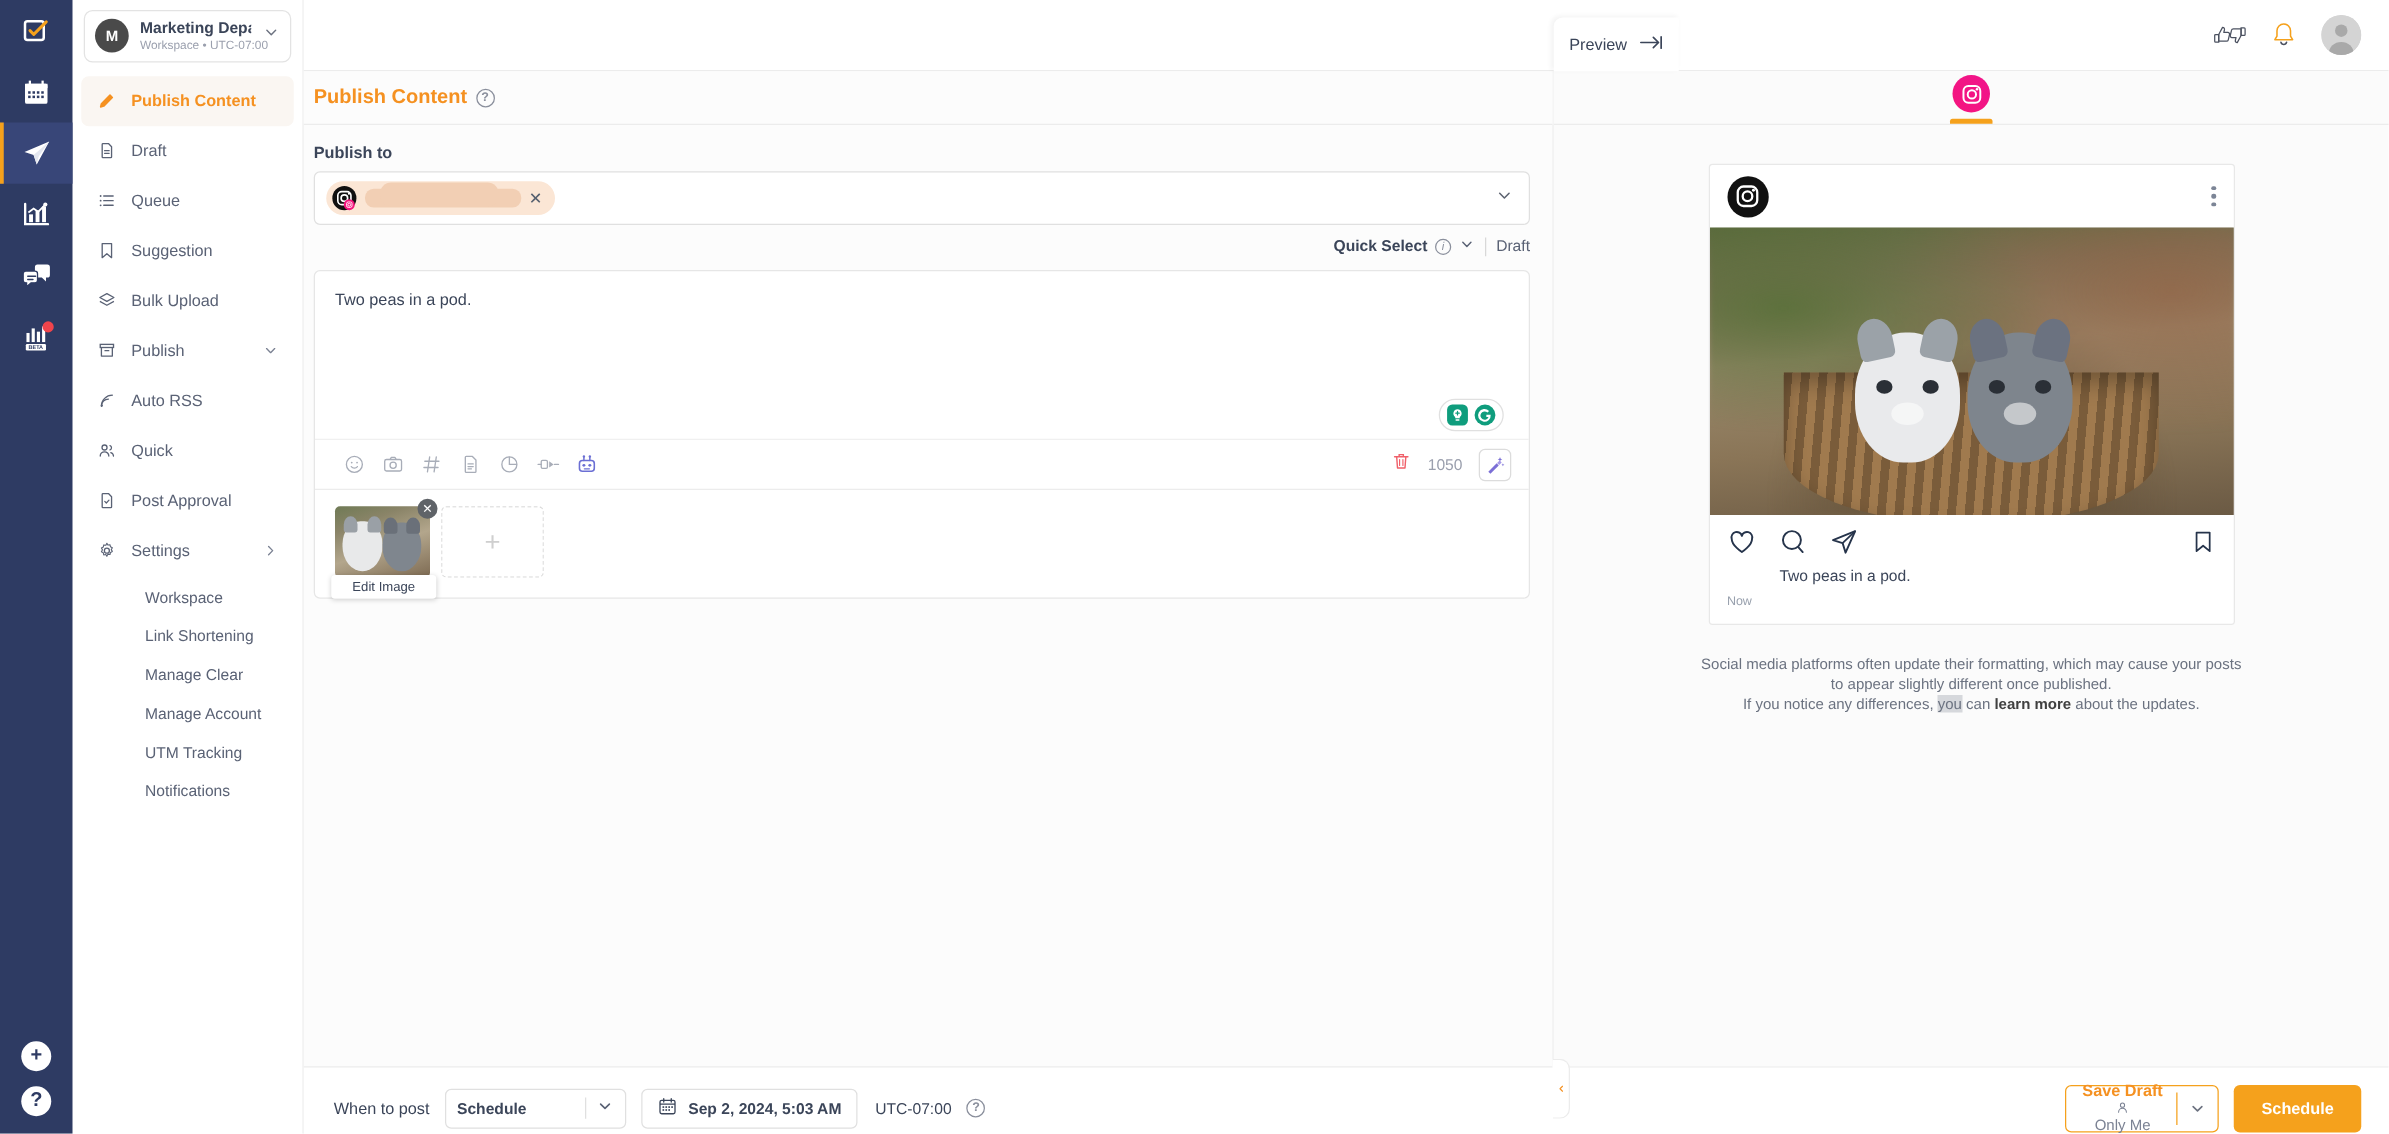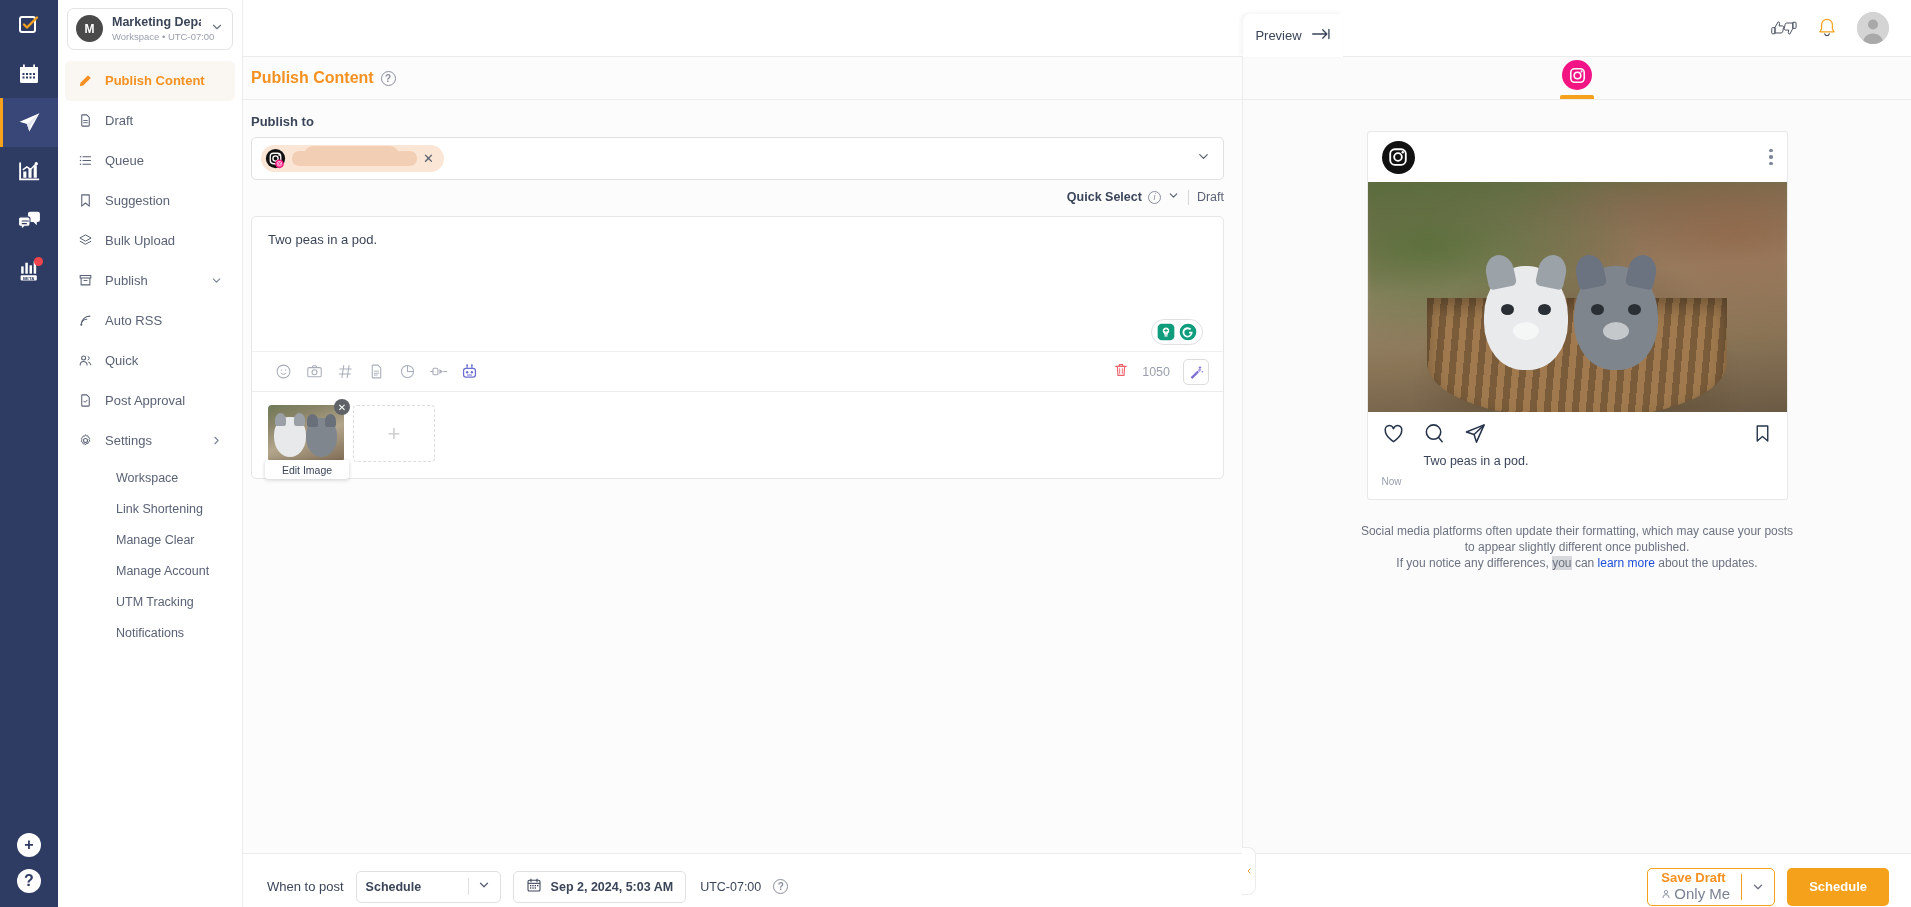--- a/index.html
+++ b/index.html
@@ -294,21 +294,21 @@
   .ig-act { cursor: pointer; display: flex; align-items: center; }
   .ig-caption { padding: 0 14px 0 14px; font-size: 12.5px; color: #3b4559; display: flex; gap: 6px; align-items: baseline; }
   .cap-user-blank { width: 36px; height: 9px; }
   .ig-time { padding: 8px 14px 12px 14px; font-size: 10px; color: #98a0ad; font-weight: normal; }
 
   .disclaimer {
     margin-top: 23px; width: 500px; text-align: center; font-size: 12px;
     color: #6b7280; line-height: 1.35;
   }
   .disclaimer .sel { background: #d6d8dc; }
-  .disclaimer .lm { color: #1d4ed8; font-weight: normal; cursor: pointer; }
+  .disclaimer .lm { color: #404040; font-weight: bold; cursor: pointer; }
 
   
   .collapse-handle {
     position: absolute; left: -1px; top: 790px; width: 14px; height: 48px;
     background: #ffffff; border: 1px solid #ececec; border-left: none;
     border-radius: 0 8px 8px 0; display: flex; align-items: center;
     justify-content: center; color: #f59121; font-size: 11px; cursor: pointer; z-index: 30;
   }
 
   
@@ -331,21 +331,21 @@
     font-size: 12.5px; color: #3b4559; font-weight: bold; cursor: pointer; background: #fff;
   }
   .tz { font-size: 12.5px; color: #3b4559; margin-left: 2px; }
   .bb-spacer { flex: 1; }
   .save-draft {
     height: 38px; border: 1.5px solid #f5a11c; border-radius: 5px;
     display: flex; align-items: center; background: #fff; cursor: pointer;
   }
   .sd-main { padding: 0 11px 0 13px; display: flex; flex-direction: column; gap: 1px; }
   .sd-title { color: #f59121; font-size: 13px; font-weight: bold; line-height: 1.1; }
-  .sd-sub { color: #7b8293; font-size: 15px; display: flex; align-items: center; gap: 3px; line-height: 1.1; }
+  .sd-sub { color: #7b8293; font-size: 12px; display: flex; align-items: center; gap: 3px; line-height: 1.1; flex-direction: column; }
   .sd-div { width: 1px; height: 26px; background: #f5a11c; }
   .sd-chev { padding: 0 9px; color: #6c7280; display: flex; align-items: center; }
   .schedule-btn {
     height: 38px; padding: 0 22px; background: #f5a11c; color: #fff;
     border-radius: 5px; font-size: 13px; font-weight: bold; border: none;
     cursor: pointer; font-family: inherit;
   }
 </style>
 </head>
 <body>

